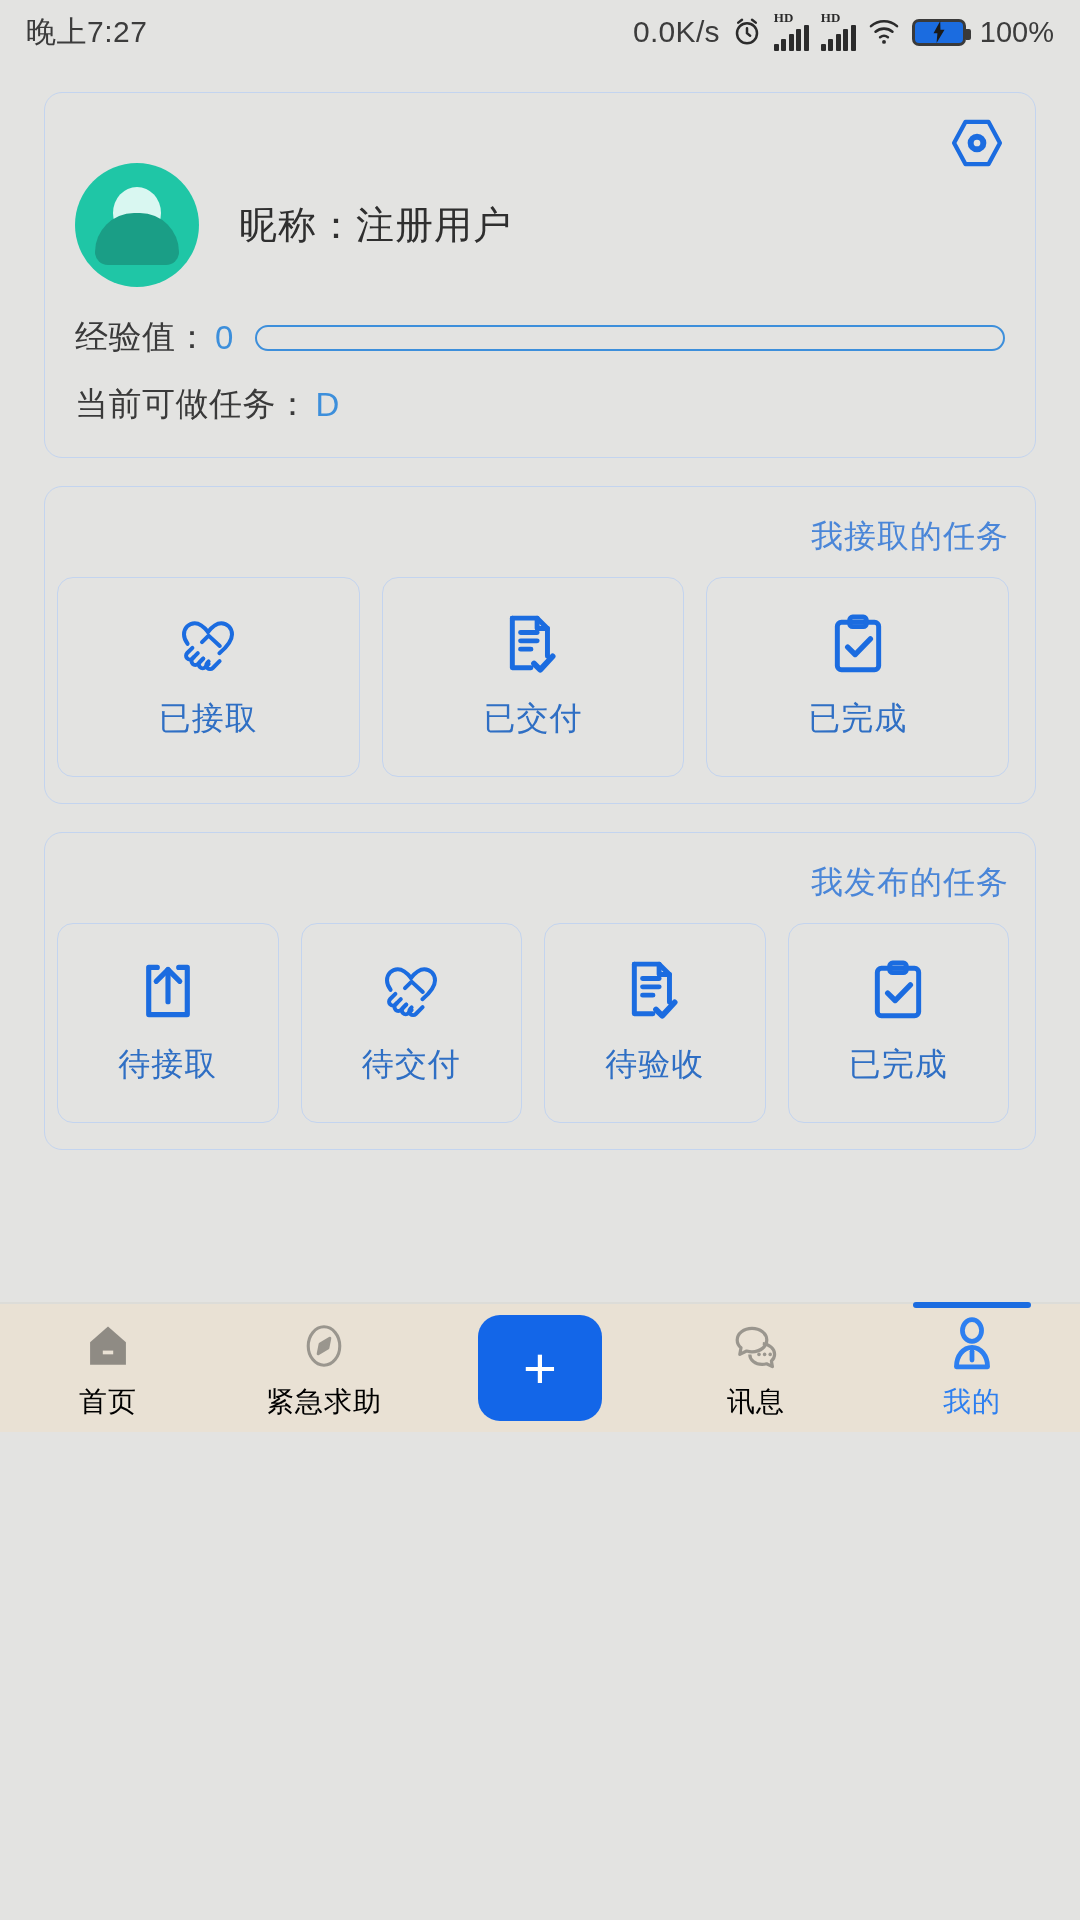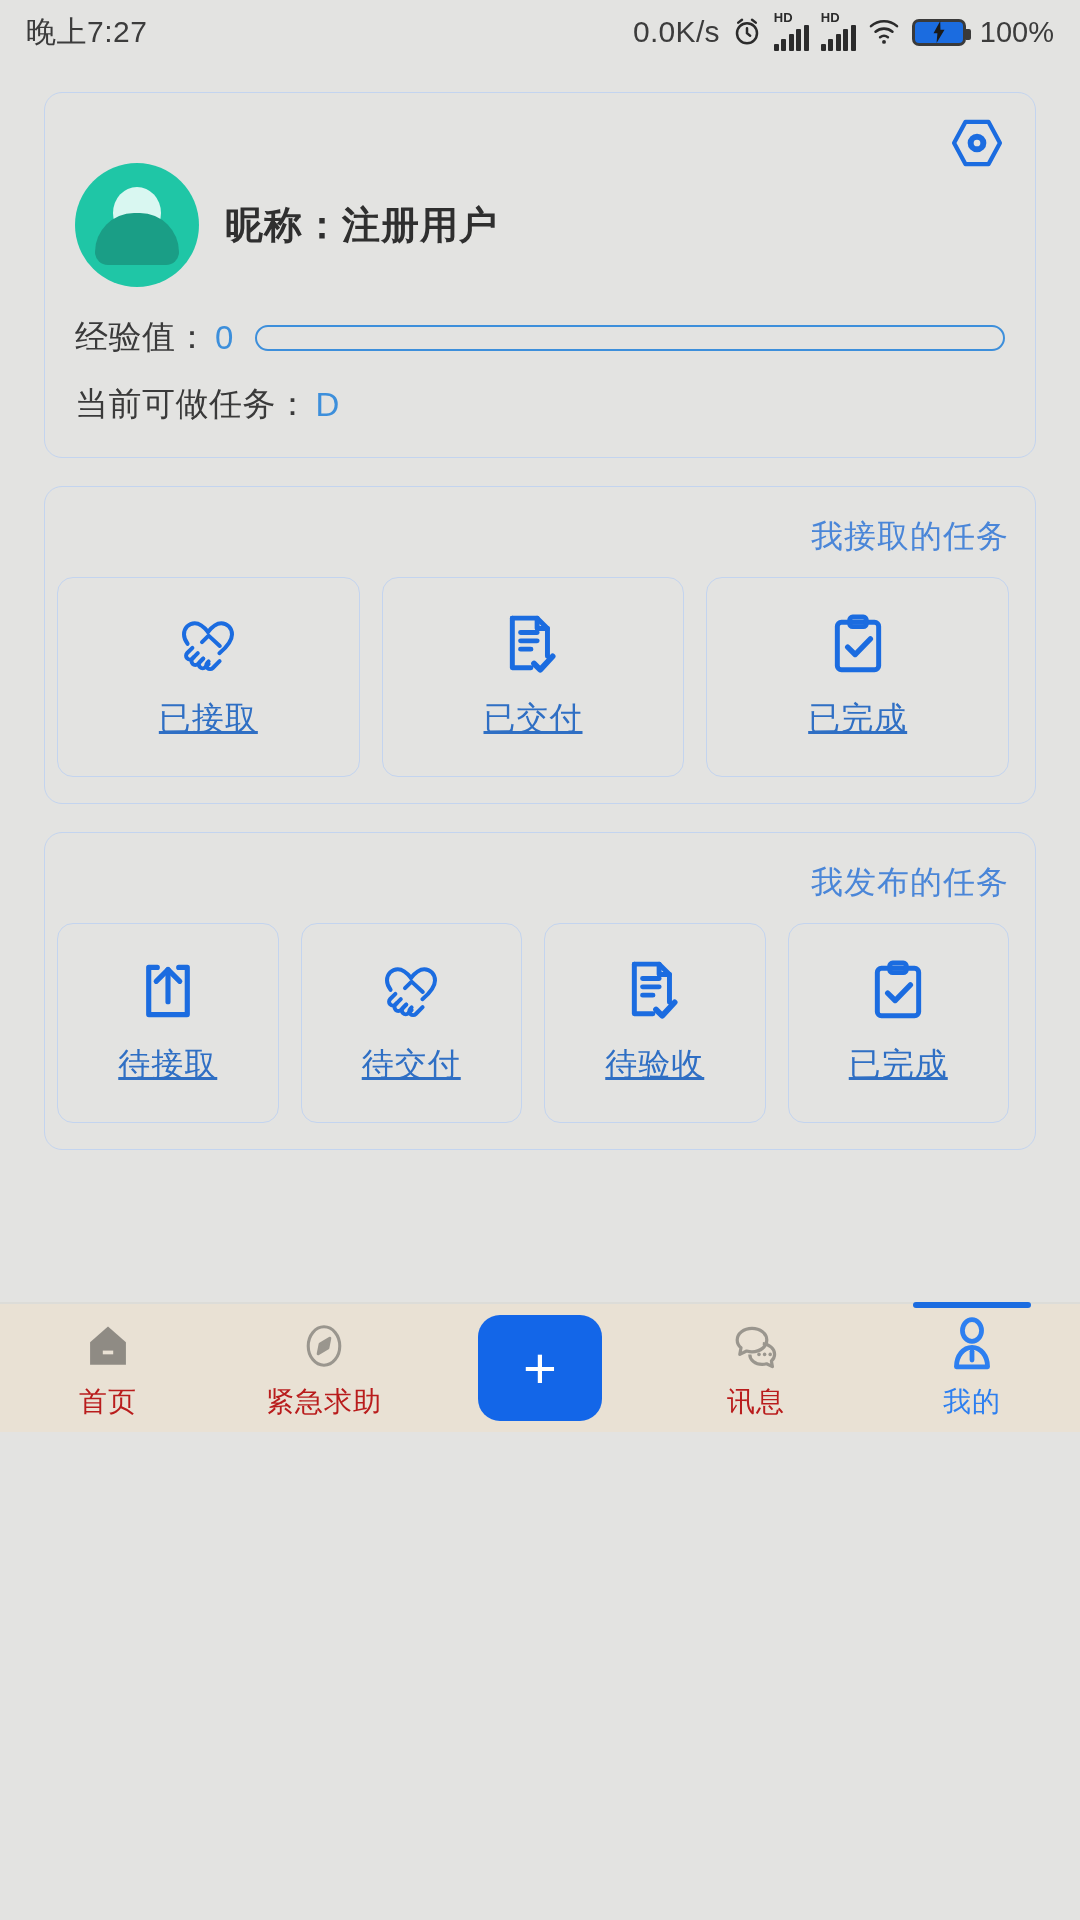--- a/index.html
+++ b/index.html
@@ -19,21 +19,21 @@
     color:#3b3b3b;
   }
   .sb-time { font-size:30px; letter-spacing:0.5px; color:#3c3c3c; }
   .sb-right { display:flex; align-items:center; gap:12px; }
   .sb-net { font-size:30px; color:#3c3c3c; letter-spacing:0.3px;text-align:center; }
   .ic { display:inline-flex; align-items:center; }
   .sig { display:inline-flex; align-items:flex-end; gap:2.5px; height:26px; }
   .sig i { display:block; width:5px; background:#2b2b2b; border-radius:1px; }
   .sig i:nth-child(1){height:7px;} .sig i:nth-child(2){height:12px;}
   .sig i:nth-child(3){height:17px;} .sig i:nth-child(4){height:22px;} .sig i:nth-child(5){height:26px;}
-  .sigwrap { position:relative; display:inline-flex; align-items:flex-end; padding-top:12px; }
+  .sigwrap { position:relative; display:inline-flex; align-items:flex-end; padding-top:12px;font-family:Liberation Serif, serif; }
   .hd { position:absolute; top:-2px; left:0; font-size:13px; font-weight:bold; color:#2b2b2b; line-height:1; }
   .batt {
     position:relative; width:54px; height:27px; border:3px solid #3a3a3a;
     border-radius:7px; background:#1b6ce0; display:flex; align-items:center; justify-content:center;
   }
   .batt::after { content:""; position:absolute; right:-8px; top:7px; width:5px; height:11px; background:#3a3a3a; border-radius:0 2px 2px 0; }
   .sb-pct { font-size:29px; color:#3c3c3c; margin-left:2px; }
 
   
   .content { flex:1 1 auto; padding:0 44px; overflow:hidden; }
@@ -41,21 +41,21 @@
   .card {
     background:transparent;
     border:1.5px solid #c3d4ef;
     border-radius:18px;
     margin-top:28px;
   }
 
   
   .profile { position:relative; padding:26px 30px 30px 30px; min-height:330px; }
   .eye-btn { position:absolute; top:22px; right:28px; width:60px; height:56px; }
-  .profile-top { display:flex; align-items:center; gap:26px; margin-top:44px;font-weight:bold; }
+  .profile-top { display:flex; align-items:center; gap:40px; margin-top:44px; }
   .avatar { width:124px; height:124px; border-radius:50%; background:#1fc6a6; position:relative; flex:0 0 124px; }
   .avatar .head { position:absolute; left:50%; top:24px; transform:translateX(-50%); width:48px; height:52px; border-radius:50%; background:#d9f7f1; }
   .avatar .body { position:absolute; left:50%; bottom:22px; transform:translateX(-50%); width:84px; height:52px; border-radius:42px 42px 14px 14px; background:#1a9e86; }
   .nick { font-size:38px; color:#2f2f2f; letter-spacing:1px; }
   .meta-row { display:flex; align-items:center; margin-top:28px; }
   .meta-label { font-size:33px; color:#3a3a3a; letter-spacing:0.5px; }
   .meta-value { font-size:33px; color:#3d8fdb; margin-left:6px; }
   .xpbar { flex:1 1 auto; height:26px; margin-left:22px; border:2.5px solid #3d8fdb; border-radius:14px; background:transparent; }
   .meta-row.second { margin-top:22px; }
 
@@ -65,31 +65,31 @@
   .tiles { display:flex; gap:22px; }
   .tile {
     flex:1 1 0;
     border:1.5px solid #c3d4ef;
     border-radius:16px;
     height:200px;
     display:flex; flex-direction:column; align-items:center; justify-content:center;
     gap:20px;
   }
   .tile-icon { width:64px; height:64px; display:flex; align-items:center; justify-content:center; }
-  .tile-label { font-size:32px; color:#2f6fc4; letter-spacing:1px;text-decoration:underline; }
+  .tile-label { font-size:32px; color:#2f6fc4; letter-spacing:1px; }
 
   
   .navbar {
     flex:0 0 130px; height:130px; background:#e9e1d4;
     display:flex; align-items:center; position:relative;
     border-top:2px solid #dcdcd8;
   }
   .nav-item { flex:1 1 0; display:flex; flex-direction:column; align-items:center; justify-content:center; gap:12px; position:relative; height:100%; }
   .nav-icon { height:56px; display:flex; align-items:flex-end; justify-content:center; }
-  .nav-label { font-size:28px; color:#b91c1c; letter-spacing:1px; }
+  .nav-label { font-size:28px; color:#000000; letter-spacing:1px; }
   .nav-item.active .nav-label { color:#2d7ff0; }
   .nav-indicator { position:absolute; top:-2px; left:50%; transform:translateX(-50%); width:118px; height:6px; background:#1b6ce0; border-radius:3px; }
   .fab {
     width:124px; height:106px; background:#1366e8; border-radius:22px;
     display:flex; align-items:center; justify-content:center; margin:0 auto;
   }
   .fab-plus { color:#fff; font-size:58px; line-height:1; font-weight:400; }
 </style>
 </head>
 <body>

